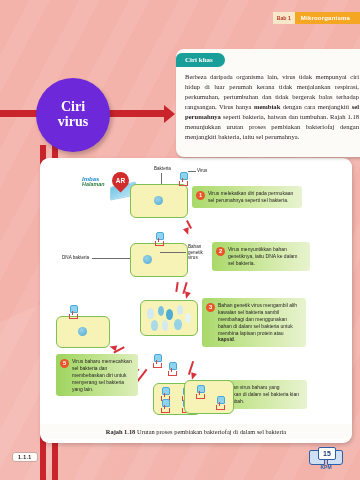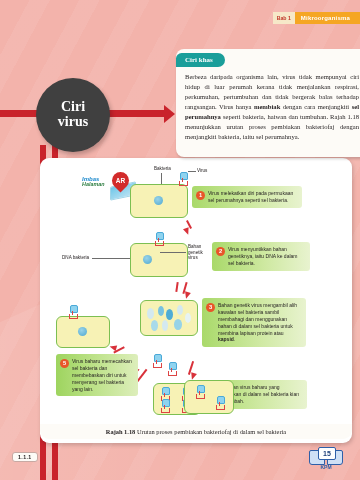--- a/index.html
+++ b/index.html
@@ -56,21 +56,21 @@
     position:absolute; width:0; height:0;
     border-top: 9px solid transparent;
     border-bottom: 9px solid transparent;
     border-left: 11px solid #c9232b;
   }
 
   
   .bubble {
     position:absolute; left:36px; top:78px;
     width:74px; height:74px; border-radius:50%;
-    background:#404040; color:#fff;
+    background:#6d28d9; color:#fff;
     display:flex; flex-direction:column;
     align-items:center; justify-content:center;
     font-weight:bold; font-size:14px; line-height:1.05;
     box-shadow: 2px 3px 4px rgba(0,0,0,0.22);
     z-index: 6;
   }
 
   
   .cirikhas {
     position:absolute; left:176px; top:49px; width:192px;

